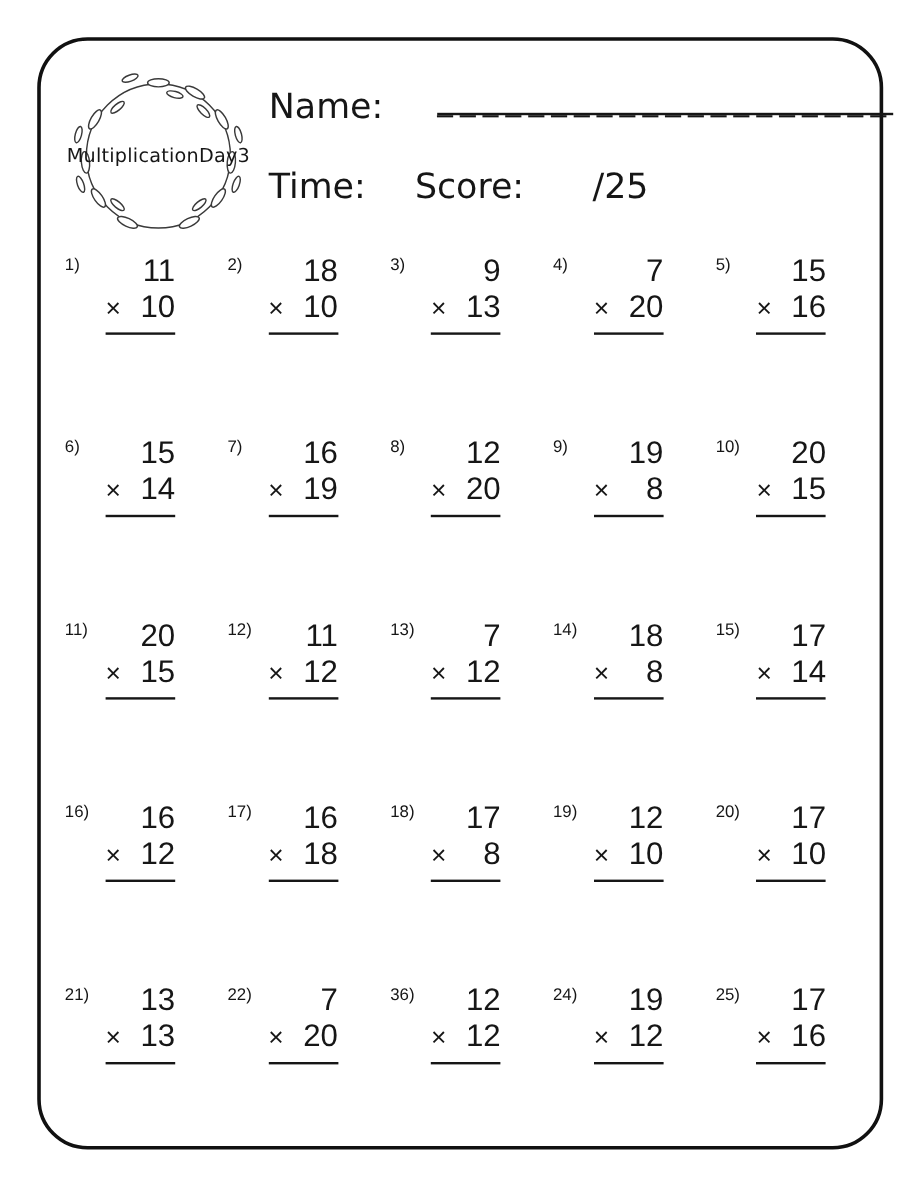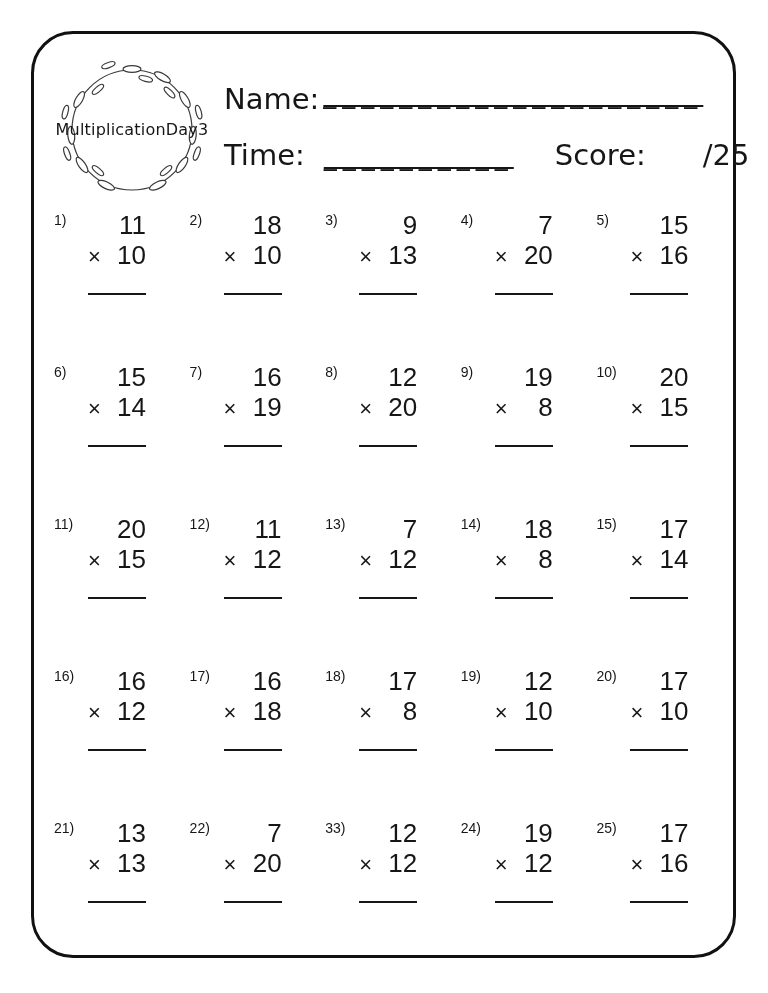--- a/index.html
+++ b/index.html
@@ -10,38 +10,38 @@
   }
   
   .logo{position:absolute;left:20px;top:18px;width:156px;height:156px;}
   .logo svg{position:absolute;inset:0;}
   .logo-text{
     position:absolute;inset:0;display:flex;flex-direction:row;align-items:center;justify-content:center;
     text-align:center;line-height:1.25;font-size:16px;font-weight:500;letter-spacing:.2px;
   }
   
   .hdr-row{position:absolute;display:flex;align-items:baseline;font-size:29px;white-space:nowrap;}
-  .name-row{left:190px;top:48px;}
+  .name-row{left:190px;top:37px;gap:41px;}
   .time-row{left:190px;top:104px;gap:15px;}
   .dashline{font-size:26px;letter-spacing:6px;margin-left:4px;text-decoration:underline;}
   .raised{position:relative;top:-6px;}
   .score-label{margin-left:26px;}
   .score-value{margin-left:42px;}
   
   .problems{
     position:absolute;left:14px;top:176px;width:678px;
     display:grid;grid-template-columns:repeat(5,1fr);grid-auto-rows:152px;
     font-family:"Liberation Sans",sans-serif;
   }
   .problem{display:flex;align-items:flex-start;padding-left:6px;box-sizing:border-box;}
   .pnum{font-size:14px;width:34px;flex:0 0 34px;padding-top:2px;font-family:"Liberation Sans",sans-serif;}
   .pwrap{display:flex;flex-direction:column;}
   .pbox{
     width:58px;font-size:26px;line-height:30px;
-    border-bottom:2px solid #161616;padding-bottom:21px;
+    border-bottom:2px solid #161616;padding-bottom:5px;
   }
   .ptop{text-align:right;}
   .pbot{display:flex;justify-content:space-between;align-items:baseline;}
   .op{font-size:22px;}
   .botnum{text-align:center;}
   .answer-space{height:34px;width:58px;}
 </style>
 </head>
 <body>
 
@@ -80,21 +80,20 @@
     </div>
   </div>
 
   <div class="hdr-row name-row">
     <span>Name:</span>
     <span class="dashline raised">____________________</span>
   </div>
 
   <div class="hdr-row time-row">
     <span>Time:</span>
-    <span class="dashline">__________</span>
     <span class="score-label">Score:</span>
     <span class="score-value">/25</span>
   </div>
 
   <div class="problems" id="problems">
   <div class="problem">
     <span class="pnum">1)</span>
     <div class="pwrap">
       <div class="pbox">
         <div class="ptop">11</div>
@@ -395,21 +394,21 @@
         <div class="pbot">
           <span class="op">×</span>
           <span class="botnum">20</span>
         </div>
       </div>
       <div class="answer-space"></div>
     </div>
   </div>
 
   <div class="problem">
-    <span class="pnum">33)</span>
+    <span class="pnum">36)</span>
     <div class="pwrap">
       <div class="pbox">
         <div class="ptop">12</div>
         <div class="pbot">
           <span class="op">×</span>
           <span class="botnum">12</span>
         </div>
       </div>
       <div class="answer-space"></div>
     </div>

